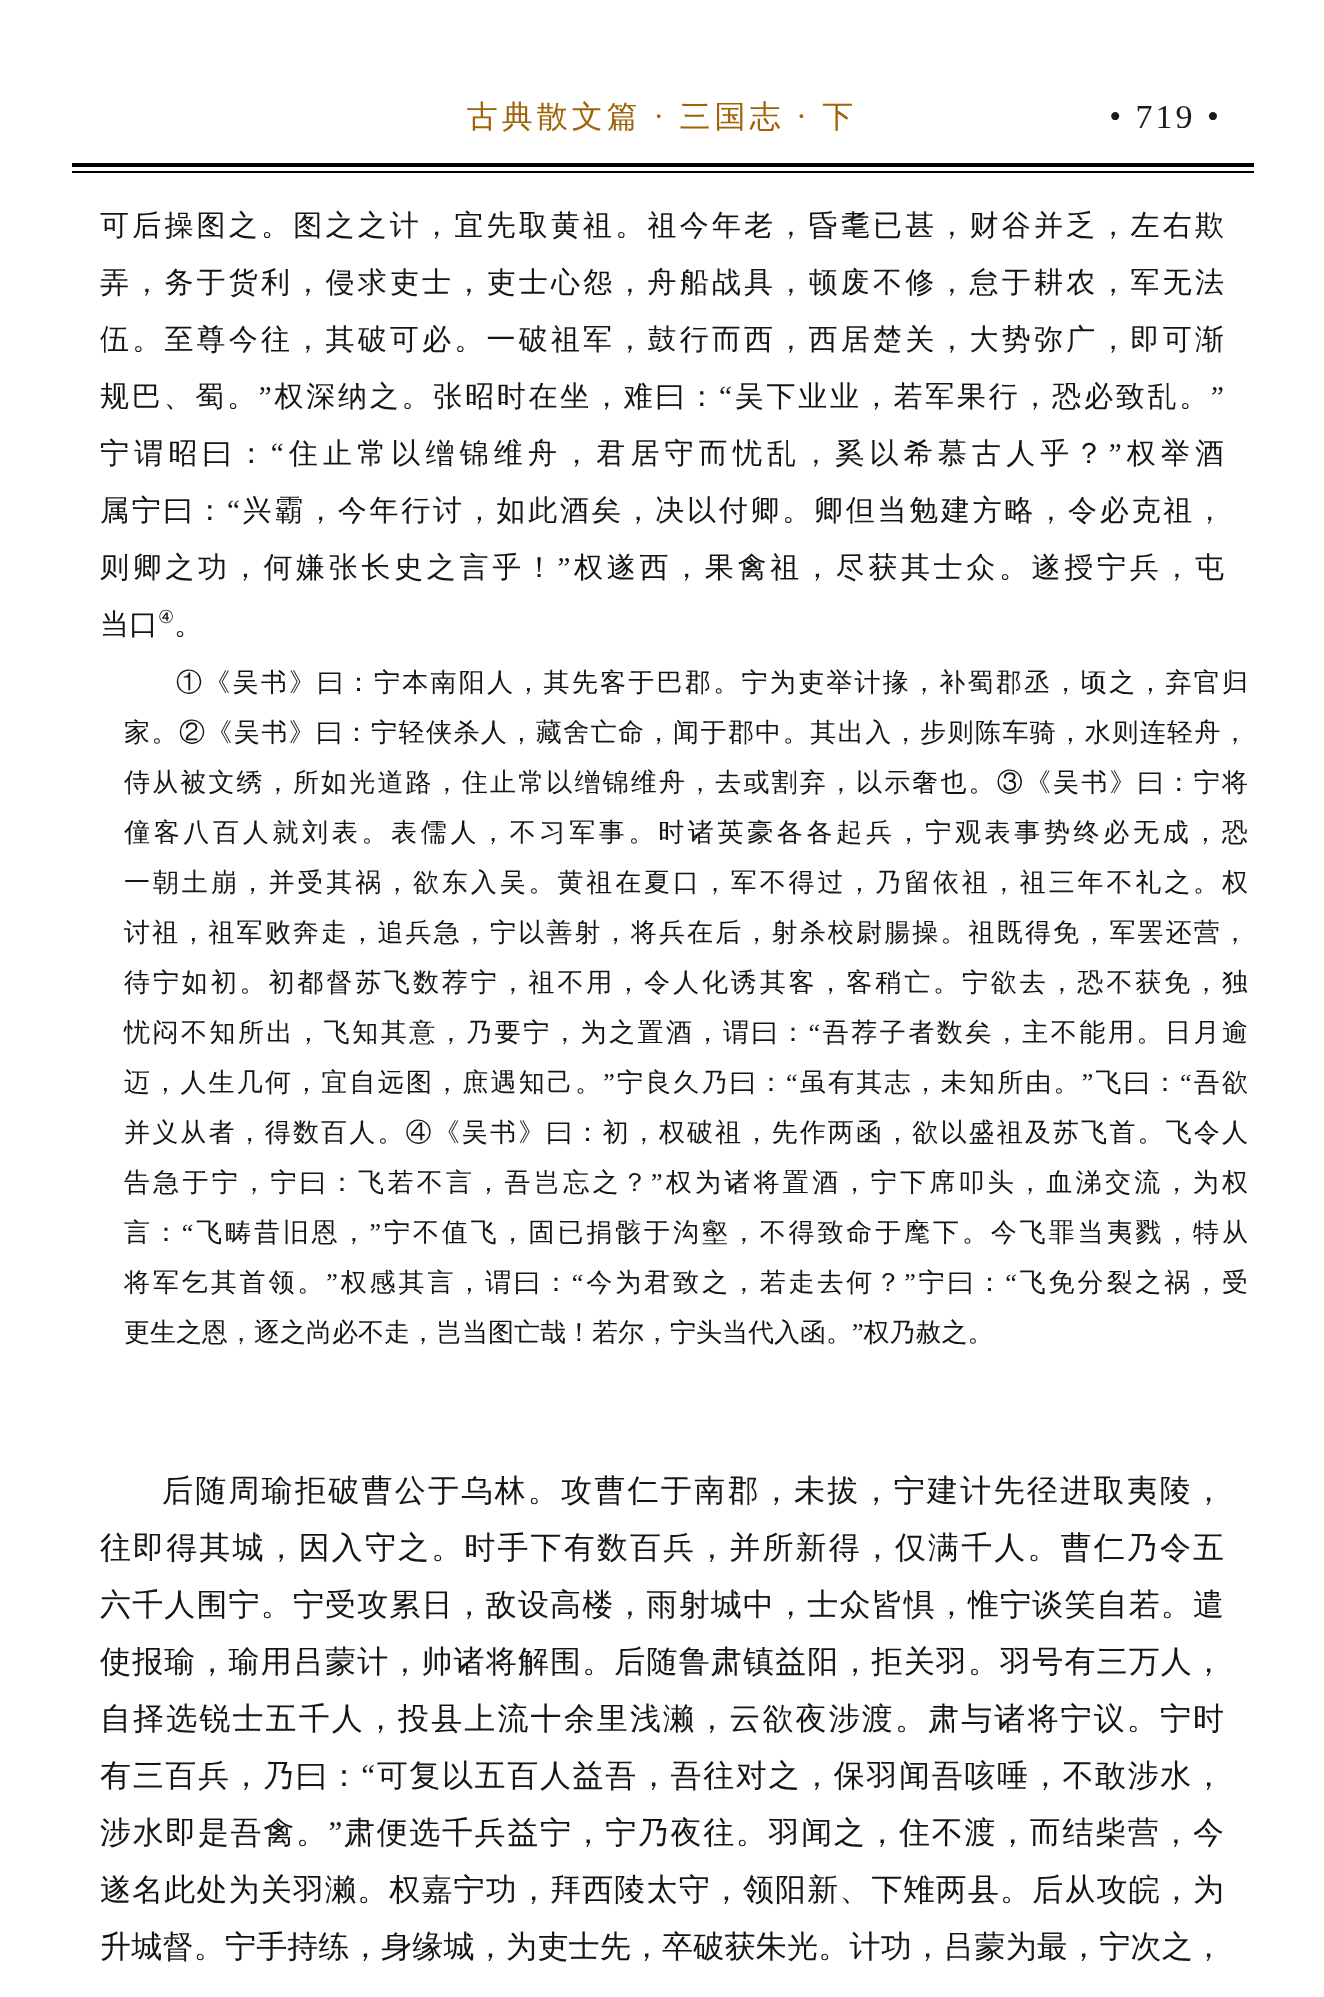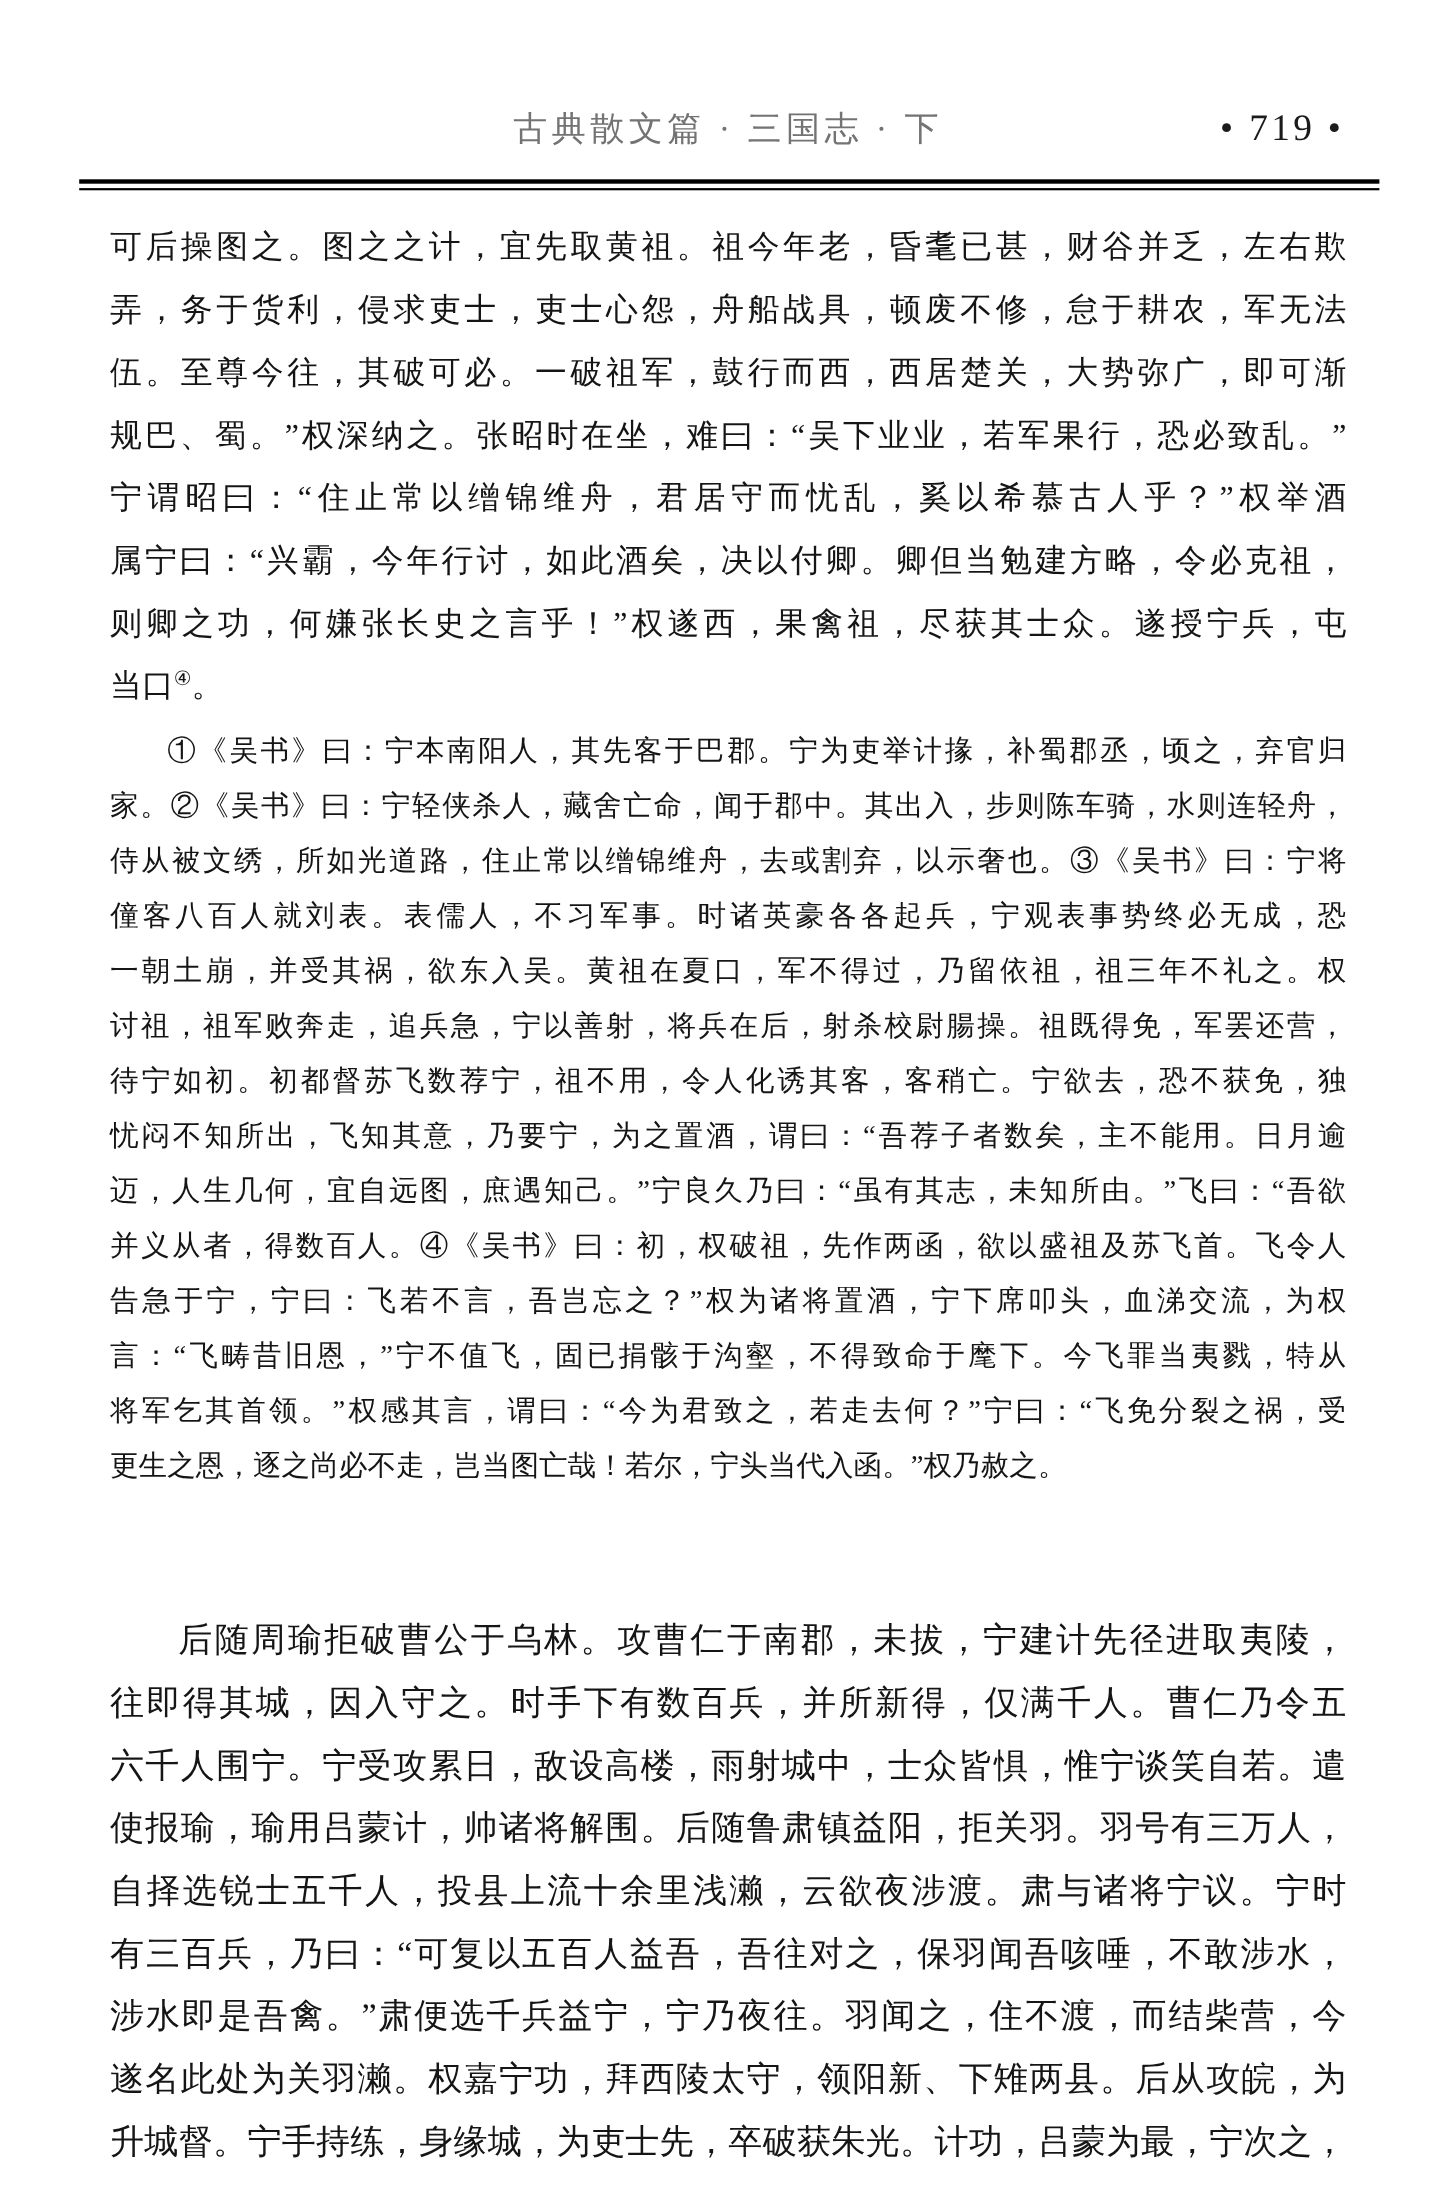--- a/index.html
+++ b/index.html
@@ -17,21 +17,21 @@
     overflow: hidden;
   }
   .header-title {
     position: absolute;
     top: 96px;
     left: 0;
     width: 100%;
     text-align: center;
     font-size: 31px;
     letter-spacing: 4px;
-    color: #737373;
+    color: #a16207;
     white-space: nowrap;
   }
   .page-number {
     position: absolute;
     top: 98px;
     right: 102px;
     font-size: 34px;
     letter-spacing: 3px;
     color: #1b1b1b;
     white-space: nowrap;
@@ -63,20 +63,21 @@
   }
   .para1 {
     top: 197px;
     font-size: 29px;
     line-height: 57px;
   }
   .notes {
     top: 658px;
     font-size: 26px;
     line-height: 50px;
+    margin-left: 24px;
   }
   .para2 {
     top: 1462px;
     font-size: 31px;
     line-height: 57px;
   }
   sup {
     font-size: 0.62em;
     vertical-align: super;
     line-height: 0;

